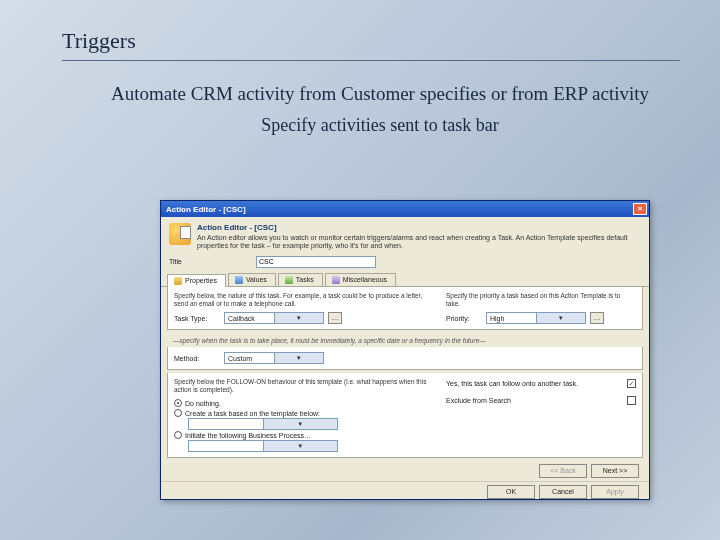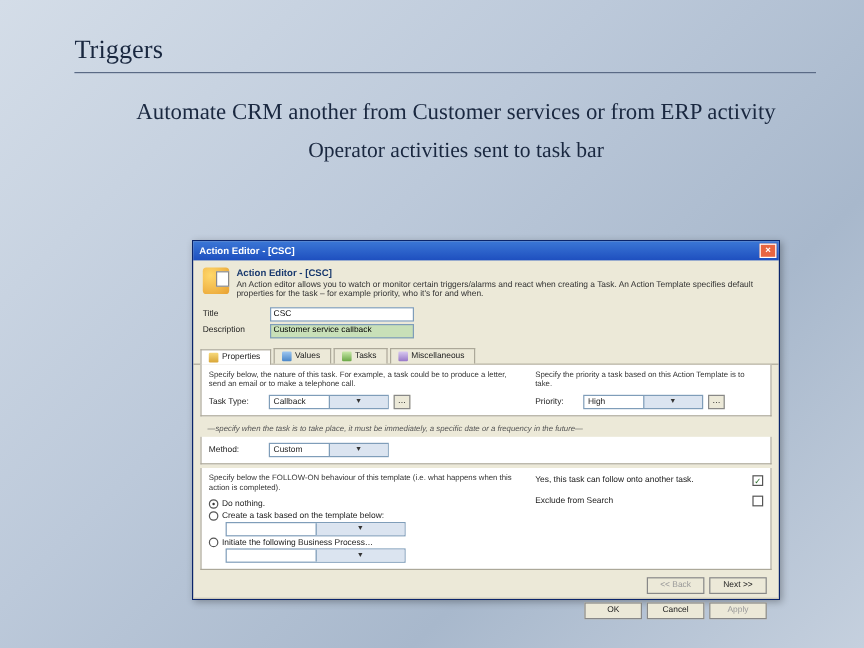--- a/index.html
+++ b/index.html
@@ -160,45 +160,41 @@
     display:flex; justify-content:flex-end; gap:4px;
     padding: 3px 10px 5px 10px;
     border-top:1px solid #cfcab8;
   }
 </style>
 </head>
 <body>
 
 <div class="slide-title">Triggers</div>
 <div class="hr"></div>
-<div class="subtitle1">Automate CRM another from Customer services or from ERP activity</div>
-<div class="subtitle2">Operator activities sent to task bar</div>
+<div class="subtitle1">Automate CRM activity from Customer specifies or from ERP activity</div>
+<div class="subtitle2">Specify activities sent to task bar</div>
 
 <div class="dialog">
   <div class="titlebar">
     <span>Action Editor - [CSC]</span>
     <span class="spacer"></span>
     <span class="closebtn">×</span>
   </div>
 
   <div class="header-area">
     <div class="header-icon"></div>
     <div class="header-text">
       <div class="header-title">Action Editor - [CSC]</div>
       <div class="header-desc">An Action editor allows you to watch or monitor certain triggers/alarms and react when creating a Task. An Action Template specifies default properties for the task – for example priority, who it's for and when.</div>
     </div>
   </div>
 
   <div class="field-row">
     <label>Title</label>
-    <input class="text-input" style="width: 120px;" value="CSC">
-  </div>
-  <div class="field-row" style="margin-bottom:3px">
-    <label>Description</label>
-    <input class="text-input hl-input" style="width: 120px;" value="Customer service callback">
+    <input class="text-input" style="width: 120px; margin-left: 31px;" value="CSC">
   </div>
 
   <div class="tabs-row">
     <div class="tab active">
         <span class="tab-ico ico-prop"></span>
         <span>Properties</span>
       </div>
     <div class="tab">
         <span class="tab-ico ico-vals"></span>
         <span>Values</span>

